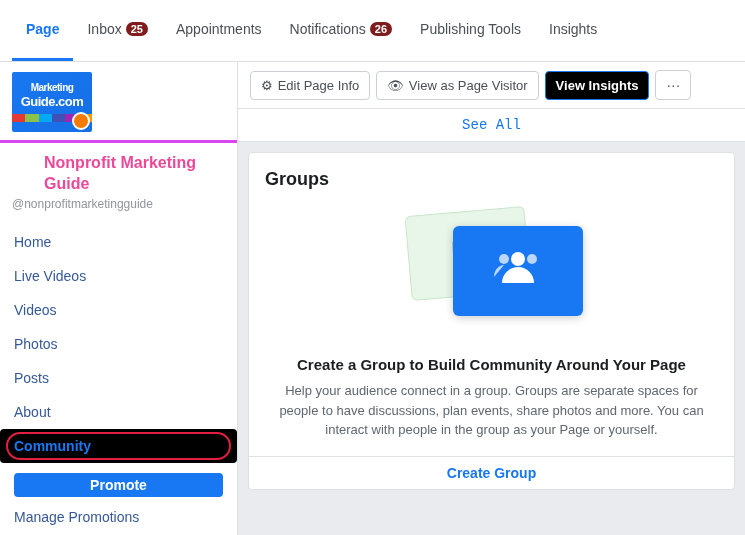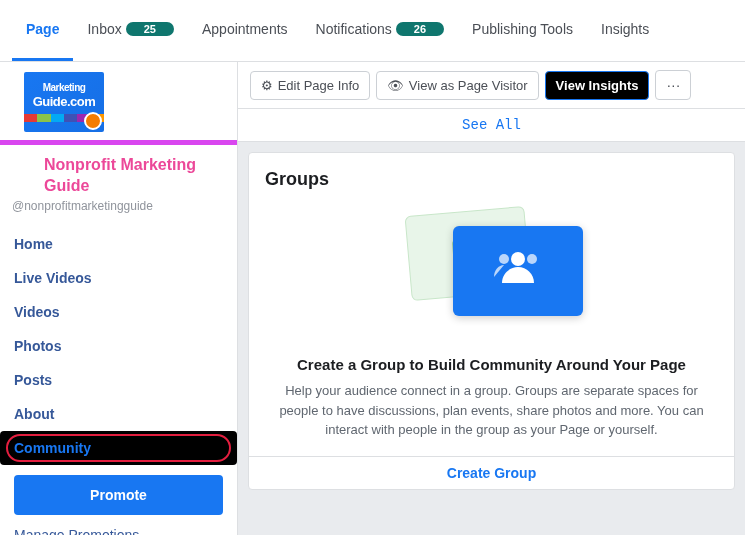--- a/index.html
+++ b/index.html
@@ -25,26 +25,26 @@
       border-bottom: 3px solid transparent;
       position: relative;
       white-space: nowrap;
     }
     .top-nav-item.active {
       color: #1877f2;
       border-bottom: 3px solid #1877f2;
       font-weight: 600;
     }
     .badge {
-      background: #0f766e;
+      background: #7f1d1d;
       color: #fff;
       font-size: 11px;
       font-weight: bold;
       border-radius: 10px;
-      padding: 1px 18px;
+      padding: 1px 5px;
       margin-left: 4px;
       min-width: 18px;
       text-align: center;
       display: inline-block;
     }
 
     
     .main-layout {
       display: flex;
       width: 745px;
@@ -53,22 +53,22 @@
 
     
     .sidebar {
       width: 238px;
       background: #fff;
       border-right: 1px solid #dddfe2;
       flex-shrink: 0;
       padding-bottom: 10px;
     }
     .sidebar-logo {
-      padding: 10px 12px 8px 24px;
-      border-bottom: 5px solid #d946ef;
+      padding: 10px 12px 8px 12px;
+      border-bottom: 3px solid #d946ef;
     }
     .logo-img {
       width: 80px;
       height: 60px;
       background: linear-gradient(135deg, #1877f2 0%, #166fe5 100%);
       border-radius: 2px;
       display: flex;
       flex-direction: column;
       align-items: center;
       justify-content: center;
@@ -126,39 +126,38 @@
 
     .sidebar-nav {
       list-style: none;
       margin-top: 4px;
     }
     .sidebar-nav li {
       padding: 9px 14px;
       font-size: 14px;
       color: #365899;
       cursor: pointer;
-      font-weight: bold;
     }
     .sidebar-nav li.active {
       background: #000000;
       font-weight: 600;
       color: #1877f2;
       border-radius: 4px;
     }
     .sidebar-nav li.community-item {
       position: relative;
     }
 
     .promote-btn {
       margin: 10px 14px 6px 14px;
       background: #1877f2;
       color: #fff;
       border: none;
       border-radius: 4px;
-      padding: 12px 16px;
+      padding: 4px 16px;
       font-size: 14px;
       font-weight: 600;
       cursor: pointer;
       width: calc(100% - 28px);
       text-align: center;
     }
     .manage-promotions {
       padding: 6px 14px;
       font-size: 14px;
       color: #365899;

